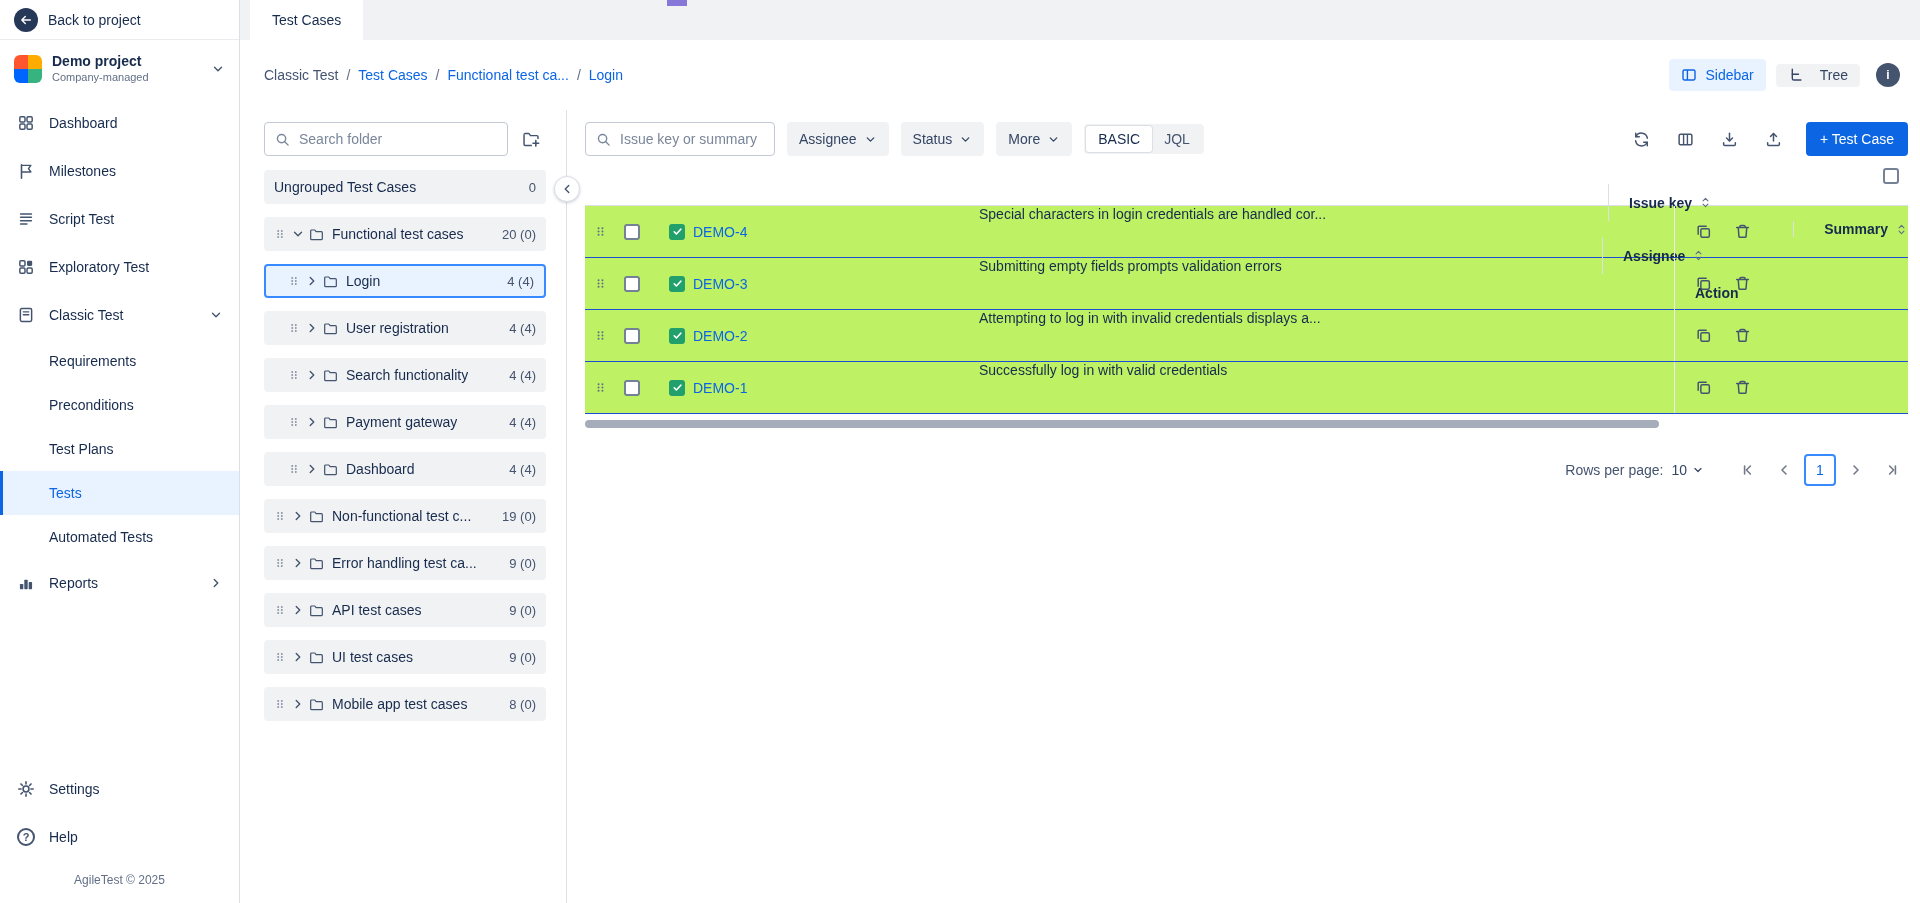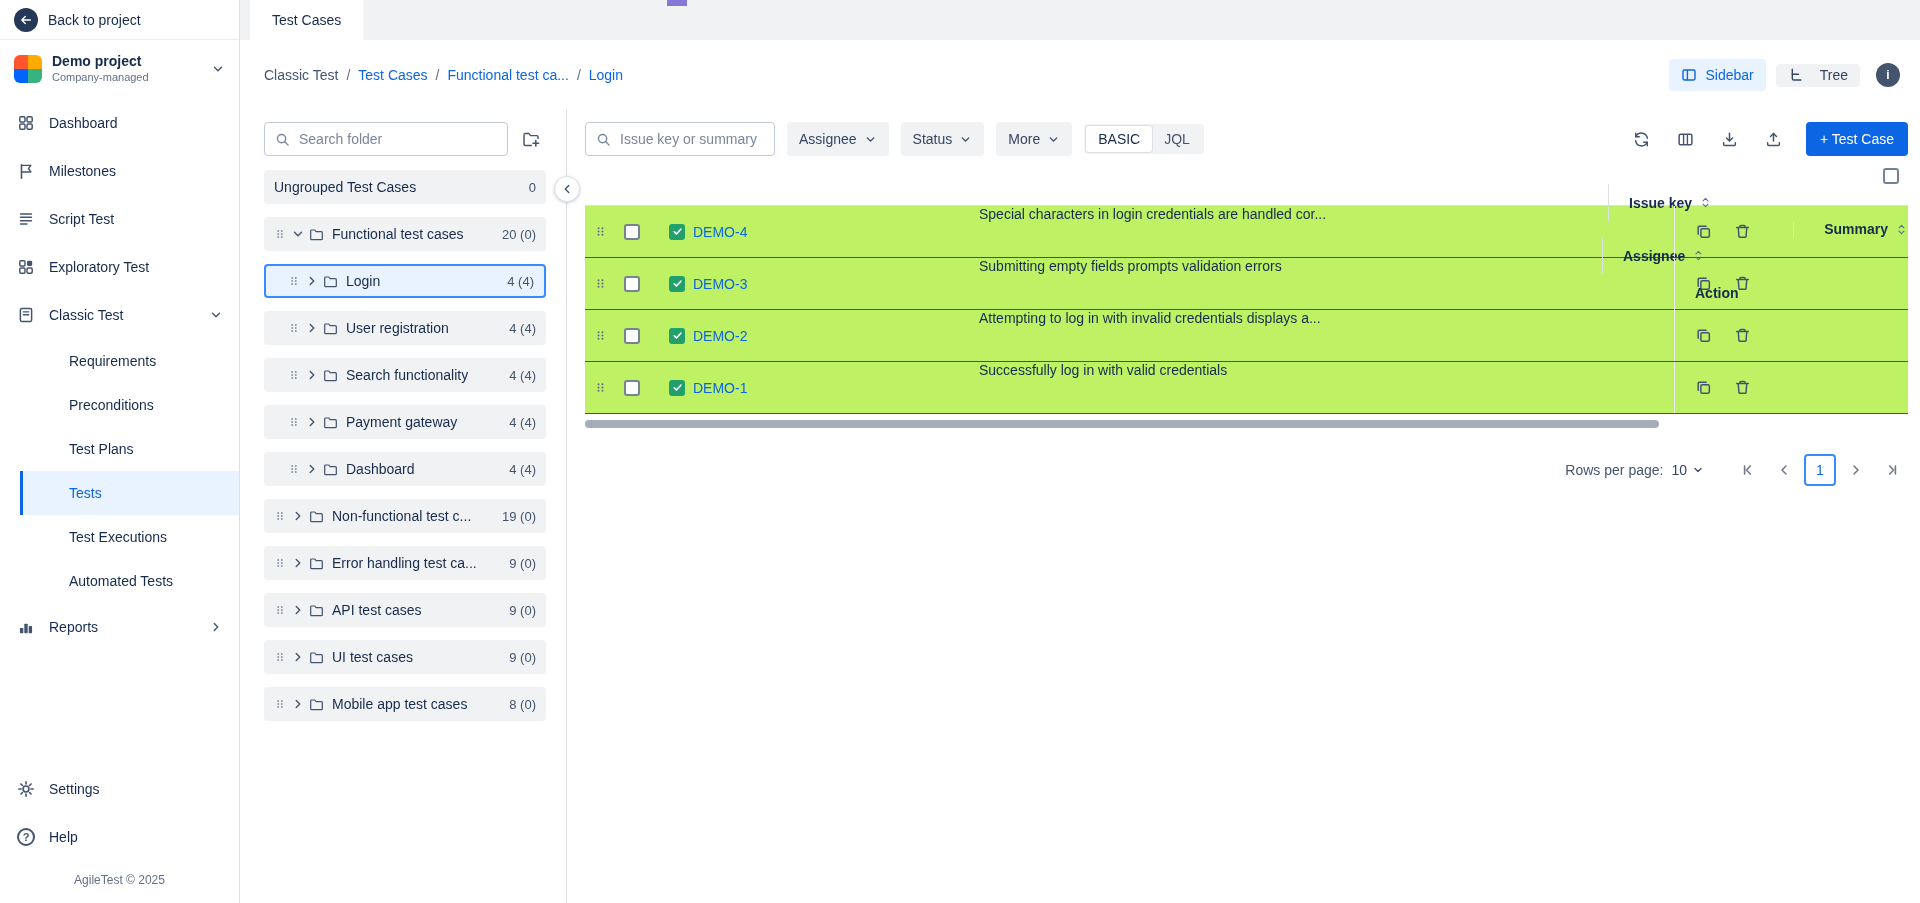--- a/index.html
+++ b/index.html
@@ -16,21 +16,21 @@
   .lsb-project { display:flex; align-items:center; gap:10px; padding:13px 14px 11px; cursor:pointer; }
   .avatar { width:28px; height:28px; border-radius:6px; flex:none;
             background:conic-gradient(from 0deg, #ffab00 0 25%, #36b37e 25% 50%, #0065ff 50% 75%, #ff5630 75% 100%); }
   .proj-meta { flex:1; min-width:0; }
   .proj-name { font-size:14px; font-weight:700; line-height:17px; }
   .proj-sub  { font-size:11px; color:#626f86; line-height:14px; }
   .nav { margin-top:4px; display:flex; flex-direction:column; }
   .nav-item { height:48px; display:flex; align-items:center; gap:13px; padding:0 16px; font-size:14px; cursor:pointer; }
   .nav-ic { width:20px; height:20px; color:#44546f; display:flex; align-items:center; justify-content:center; flex:none; }
   .nav-chev { margin-left:auto; color:#44546f; display:flex; }
-  .nav-sub { height:44px; display:flex; align-items:center; padding-left:49px; font-size:14px; cursor:pointer;margin-left:20px; }
+  .nav-sub { height:44px; display:flex; align-items:center; padding-left:49px; font-size:14px; cursor:pointer; }
   .nav-sub.active { background:#e9f2ff; color:#0c66e4; box-shadow:inset 3px 0 0 #0c66e4; font-weight:500; }
   .lsb-bottom { margin-top:auto; }
   .q-circle { width:18px; height:18px; border:2px solid #44546f; border-radius:50%; display:flex; align-items:center; justify-content:center; font-size:11px; font-weight:700; color:#44546f; }
   .lsb-footer { text-align:center; font-size:12px; color:#626f86; padding:12px 0 16px; }
 
   
   .main-col { flex:1; display:flex; flex-direction:column; min-width:0; }
   .tabbar { height:40px; background:#f1f2f4; display:flex; align-items:stretch; padding-left:10px; flex:none; }
   .tab { background:#fff; display:flex; align-items:center; padding:0 22px; font-size:14px; font-weight:500; color:#172b4d; cursor:pointer; }
   .loading-bar { position:absolute; left:667px; top:0; width:20px; height:6px; background:#8777d9; }
@@ -317,23 +317,20 @@
       <div class="nav-sub">
           <span>Preconditions</span>
         </div>
       <div class="nav-sub">
           <span>Test Plans</span>
         </div>
       <div class="nav-sub active">
           <span>Tests</span>
         </div>
       <div class="nav-sub">
-          <span>Test Executions</span>
-        </div>
-      <div class="nav-sub">
           <span>Automated Tests</span>
         </div>
 
       <div class="nav-item">
         <span class="nav-ic">
             <svg class="ic" width="18" height="18">
               <use href="#i-chart"></use>
             </svg>
           </span>
         <span>Reports</span>

